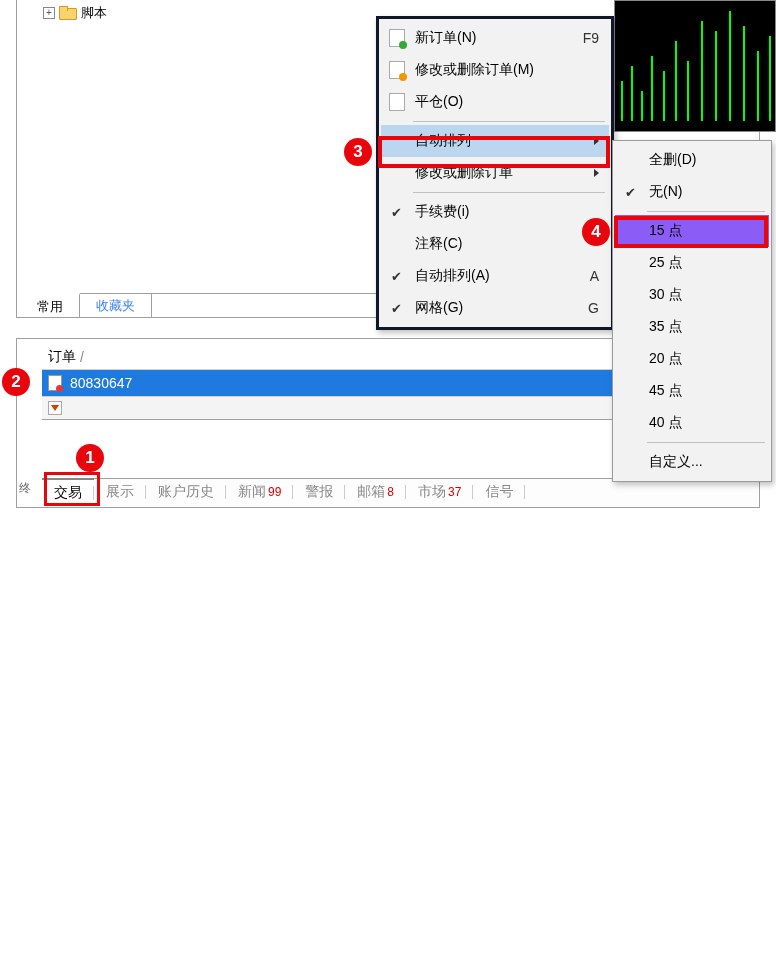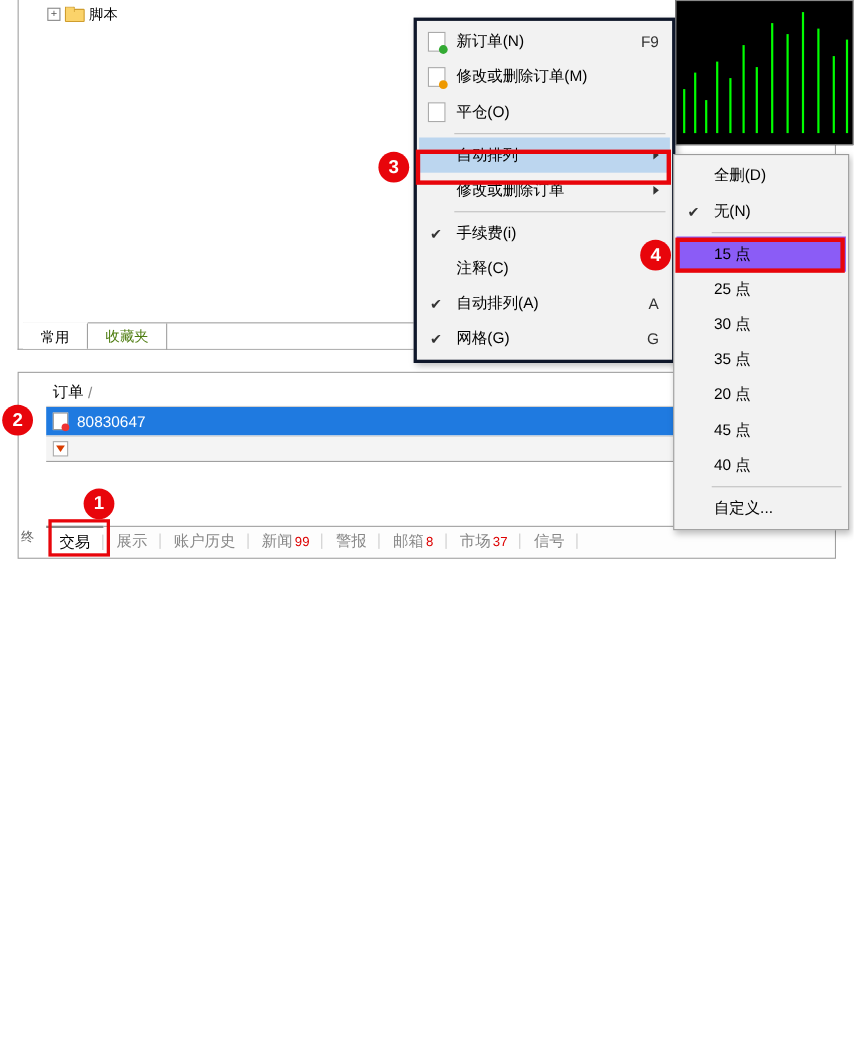--- a/index.html
+++ b/index.html
@@ -81,21 +81,21 @@
   border-right: 1px solid #a0a0a0;
   padding: 3px 16px 0 16px;
   font-size: 13px;
   height: 24px;
 }
 .nav-tab.active {
   background: #fff;
   border-top: 2px solid #fff;
   margin-top: -1px;
 }
-.nav-tab.inactive { color: #4d7c0f; }
+.nav-tab.inactive { color: #3b82f6; }
 
 
 .chart-area {
   position: absolute;
   right: 0; top: 0;
   width: 162px; height: 132px;
   background: #000;
   border: 1px solid #888;
   overflow: hidden;
 }

